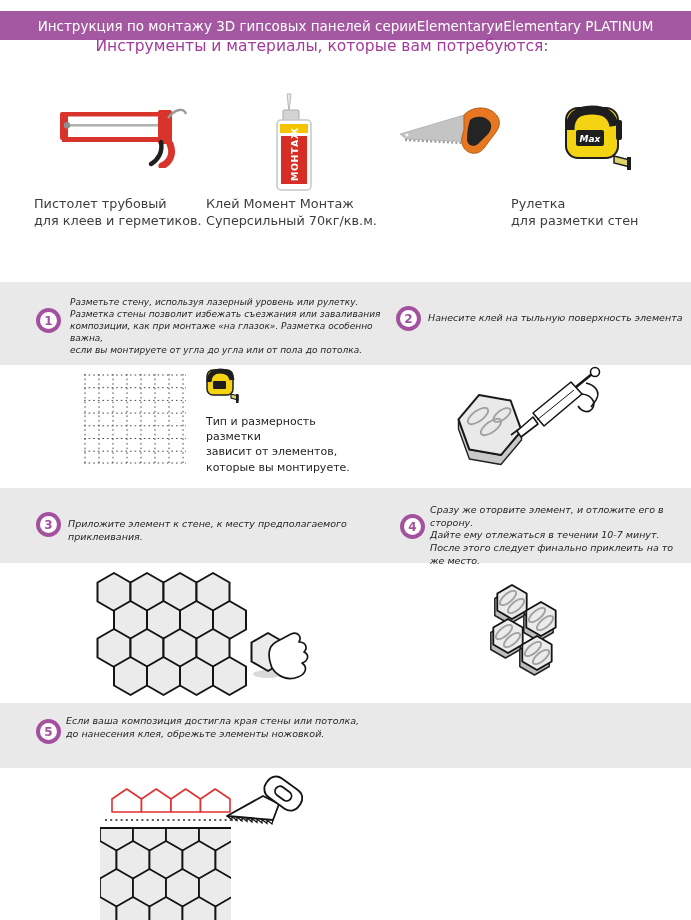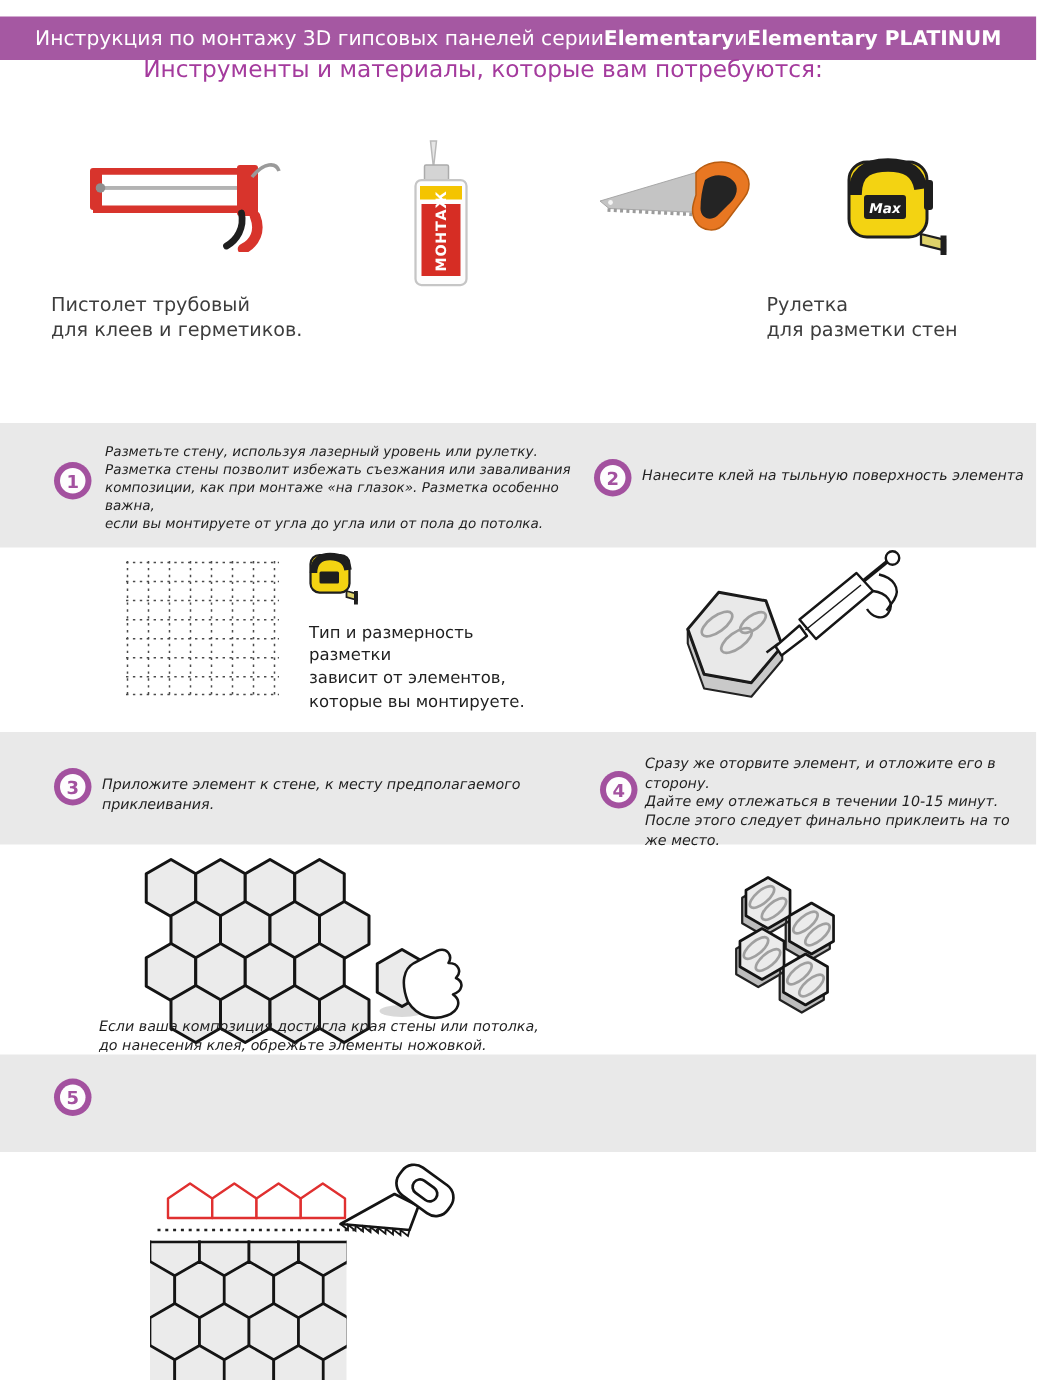--- a/index.html
+++ b/index.html
@@ -2,21 +2,21 @@
 <html><head>
 <meta charset="utf-8">
 <style>
   html,body{margin:0;padding:0;background:#ffffff;}
   .page{position:relative;width:691px;height:920px;background:#ffffff;overflow:hidden;
         font-family:"DejaVu Sans",sans-serif;color:#222;}
   .abs{position:absolute;}
   
   .header{left:0;top:0;width:691px;height:29px;background:#a558a2;color:#fff;
           display:flex;align-items:center;justify-content:center;font-size:13.5px;white-space:nowrap;margin-top:11px;}
-  .header b{font-weight:bold;}
+  .header b{font-weight:normal;}
   .subtitle{left:0;top:37px;width:644px;text-align:center;color:#a43a9d;font-size:15.5px;}
   
   .tool-label{top:196px;width:180px;text-align:left;font-size:12.8px;color:#3d3d3d;
               line-height:1.32;white-space:pre-line;}
   
   .band{left:0;width:691px;background:#e9e9e9;}
   .badge{width:25px;height:25px;border-radius:50%;background:#a3519f;
          display:flex;align-items:center;justify-content:center;}
   .badge .inner{width:17px;height:17px;border-radius:50%;background:#fdfdfd;
          display:flex;align-items:center;justify-content:center;}
@@ -87,20 +87,22 @@
     <path d="M10,26 C10,8 22,6 32,6 C44,6 52,10 54,22" stroke="#1e1e1e" stroke-width="9" fill="none"></path>
     <rect x="16" y="26" width="28" height="16" rx="2" fill="#1e1e1e"></rect>
     <text x="30" y="38" text-anchor="middle" font-size="9" font-style="italic" font-weight="bold" fill="#ffffff" font-family="DejaVu Sans, sans-serif">Max</text>
     <rect x="56" y="16" width="6" height="20" rx="2" fill="#1e1e1e"></rect>
     <polygon points="54,52 70,56 70,63 54,59" fill="#ded26a" stroke="#1e1e1e" stroke-width="1.5"></polygon>
     <rect x="67" y="53" width="4" height="13" fill="#1e1e1e"></rect>
   </svg>
 
   <div class="abs tool-label" style="left:34px">Пистолет трубовый
 для клеев и герметиков.</div>
+  <div class="abs tool-label" style="left:206px">Клей Момент Монтаж
+Суперсильный 70кг/кв.м.</div>
   <div class="abs tool-label" style="left:511px">Рулетка
 для разметки стен</div>
 
   <div class="abs band" style="top:282px;height:83px"></div>
 
   <div class="abs badge" style="left:36px;top:308px">
     <div class="inner">
         <span class="num">1</span>
       </div>
   </div>
@@ -177,21 +179,21 @@
       </div>
   </div>
   <div class="abs step-text" style="left:68px;top:518px;width:330px">Приложите элемент к стене, к месту предполагаемого приклеивания.</div>
 
   <div class="abs badge" style="left:400px;top:514px">
     <div class="inner">
         <span class="num">4</span>
       </div>
   </div>
   <div class="abs step-text" style="left:430px;top:504px;width:260px">Сразу же оторвите элемент, и отложите его в сторону.
-Дайте ему отлежаться в течении 10-15 минут.
+Дайте ему отлежаться в течении 10-7 минут.
 После этого следует финально приклеить на то же место.</div>
 
   <svg class="abs" style="left:92px;top:570px" width="220" height="130" viewBox="0 0 220 130">
     <g class="hex">
       <use href="#hx19" x="22" y="22"></use>
         <use href="#hx19" x="55" y="22"></use>
         <use href="#hx19" x="88" y="22"></use>
         <use href="#hx19" x="121" y="22"></use>
       <use href="#hx19" x="38.5" y="50"></use>
         <use href="#hx19" x="71.5" y="50"></use>
@@ -236,21 +238,21 @@
     </g>
   </svg>
 
   <div class="abs band" style="top:703px;height:65px"></div>
 
   <div class="abs badge" style="left:36px;top:719px">
     <div class="inner">
         <span class="num">5</span>
       </div>
   </div>
-  <div class="abs step-text" style="left:66px;top:679px;width:330px">Если ваша композиция достигла края стены или потолка,
+  <div class="abs step-text" style="left:66px;top:715px;width:330px">Если ваша композиция достигла края стены или потолка,
 до нанесения клея, обрежьте элементы ножовкой.</div>
 
   <svg class="abs" style="left:95px;top:770px" width="235" height="150" viewBox="0 0 235 150">
     <g fill="#ffffff" stroke="#e03030" stroke-width="1.6" stroke-linejoin="round">
       <polygon points="17,42 17,29 31.7,19 46.5,29 46.5,42"></polygon>
       <polygon points="46.5,42 46.5,29 61.2,19 76,29 76,42"></polygon>
       <polygon points="76,42 76,29 90.7,19 105.5,29 105.5,42"></polygon>
       <polygon points="105.5,42 105.5,29 120.2,19 135,29 135,42"></polygon>
     </g>
     <g>

